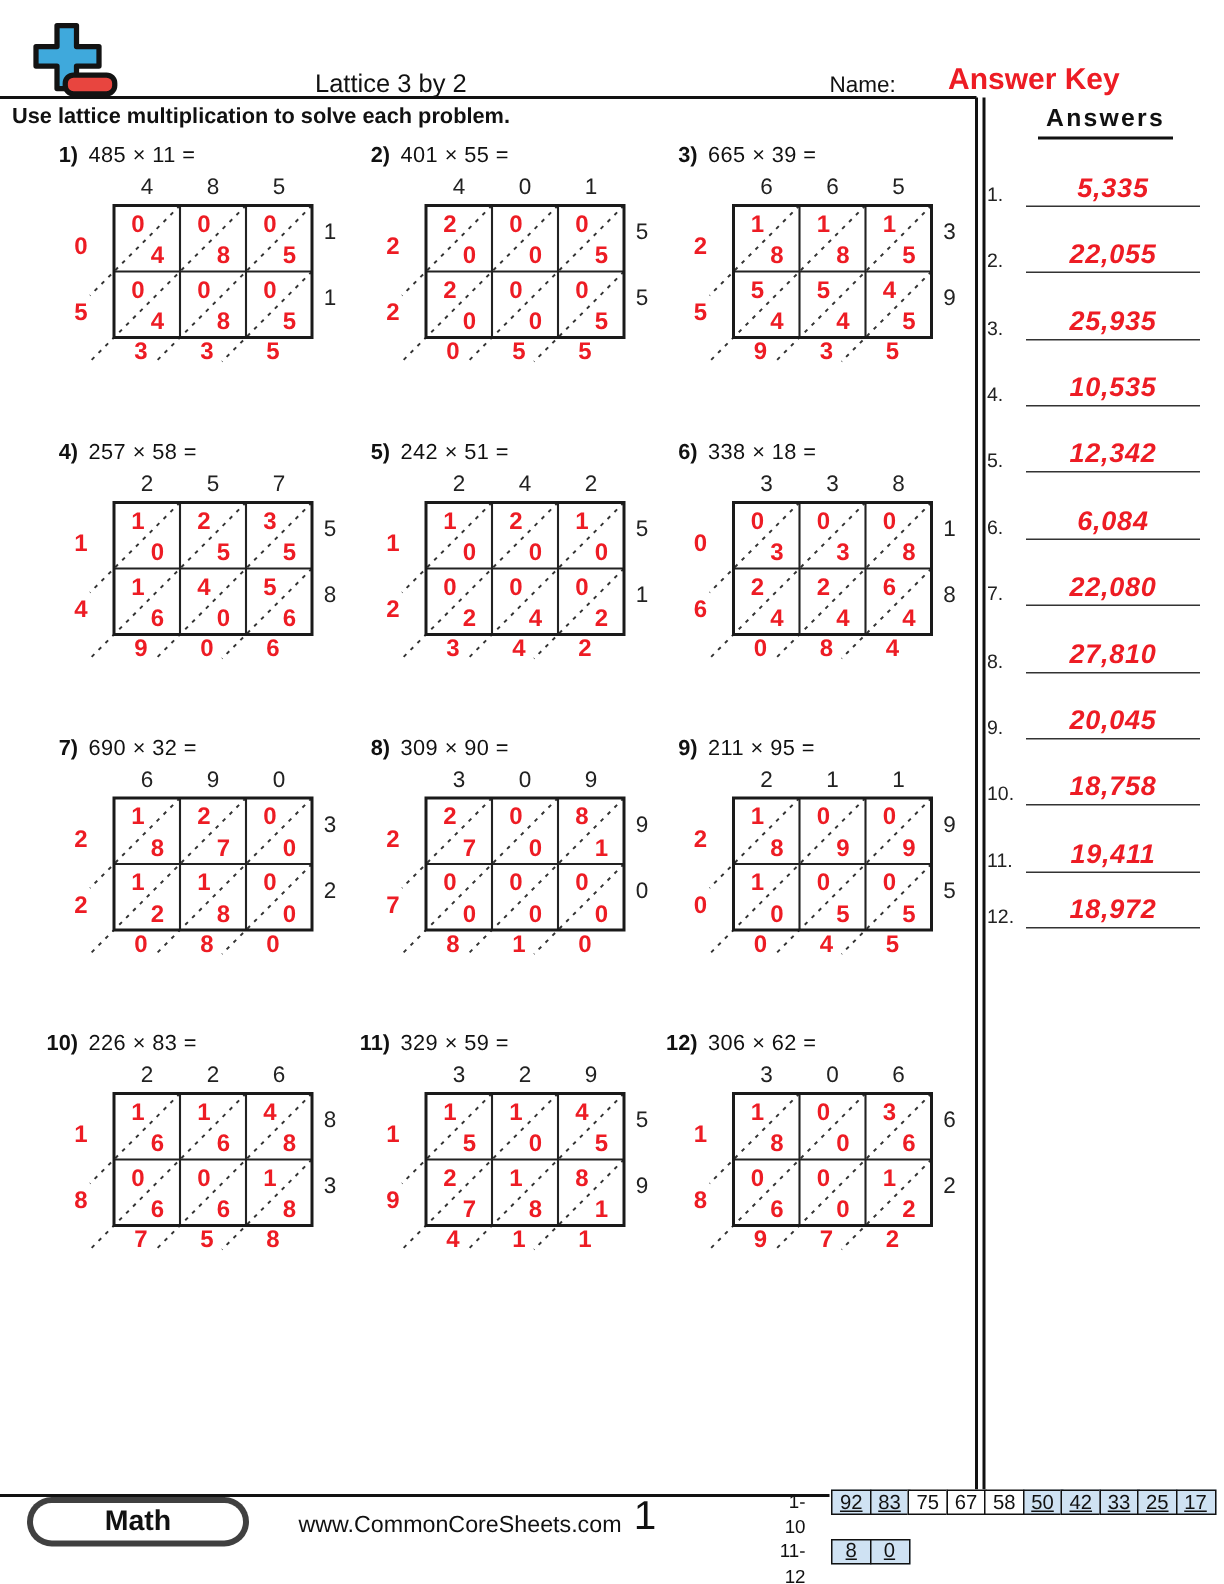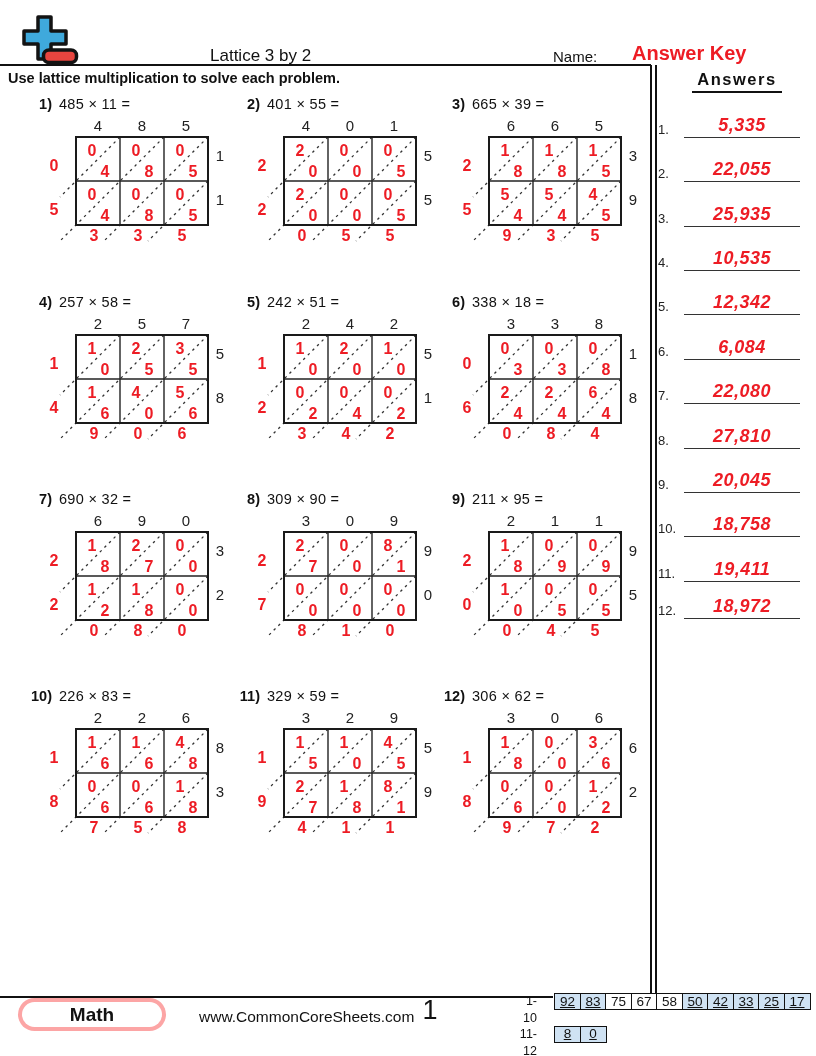--- a/index.html
+++ b/index.html
@@ -38,21 +38,21 @@
   .lattice .outer{fill:none;stroke:#1a1a1a;stroke-width:2;}
   .lattice .gl{stroke:#222;stroke-width:1.4;}
   .lattice .diag{stroke:#333;stroke-width:1.3;stroke-dasharray:2.5 4;fill:none;}
   .lattice .t-blk{font-family:"Liberation Sans",sans-serif;font-size:15px;font-weight:500;
       fill:#222;text-anchor:middle;dominant-baseline:central;}
   .lattice .t-red{font-family:"Liberation Sans",sans-serif;font-size:16px;font-weight:700;
       fill:var(--red);text-anchor:middle;dominant-baseline:central;}
 
   
   .footer-rule{position:absolute;left:0;top:996px;width:553px;height:2px;background:#111;}
-  .badge{position:absolute;left:18px;top:998px;width:148px;height:33px;background:#fca5a5;border-radius:17px;}
+  .badge{position:absolute;left:18px;top:998px;width:148px;height:33px;background:#404040;border-radius:17px;}
   .badge-inner{position:absolute;inset:4px;background:#fff;border-radius:13px;
      display:flex;align-items:center;justify-content:center;font-weight:bold;font-size:19px;color:#111;}
   .website{position:absolute;left:171px;top:1008px;font-size:15.5px;color:#111;margin-left:28px;}
   .page-num{position:absolute;left:405px;top:995px;width:50px;text-align:center;
      font-size:27px;font-weight:500;color:#111;}
   #score-table{position:absolute;left:512px;top:993px;}
   .score-row{display:flex;}
   .score-row + .score-row{margin-top:-1.5px;}
   .score-label{width:42px;box-sizing:border-box;padding-right:17px;text-align:right;
      font-size:12.5px;line-height:17px;color:#111;}

